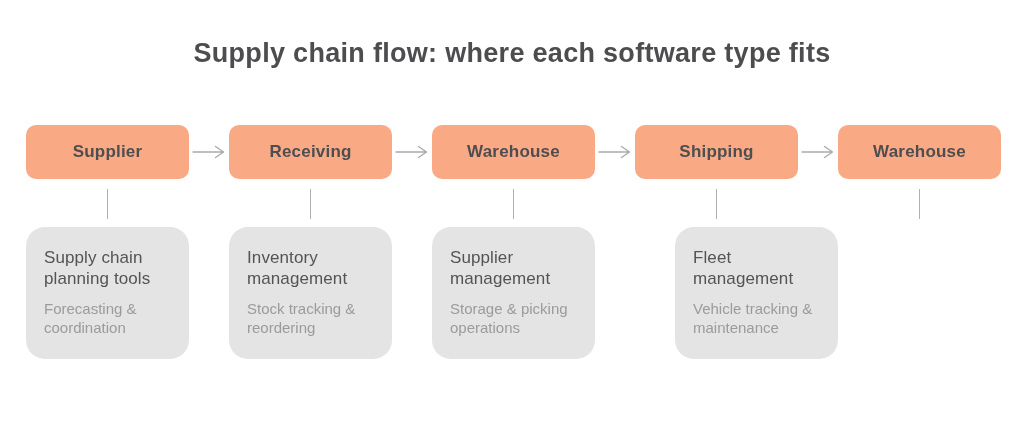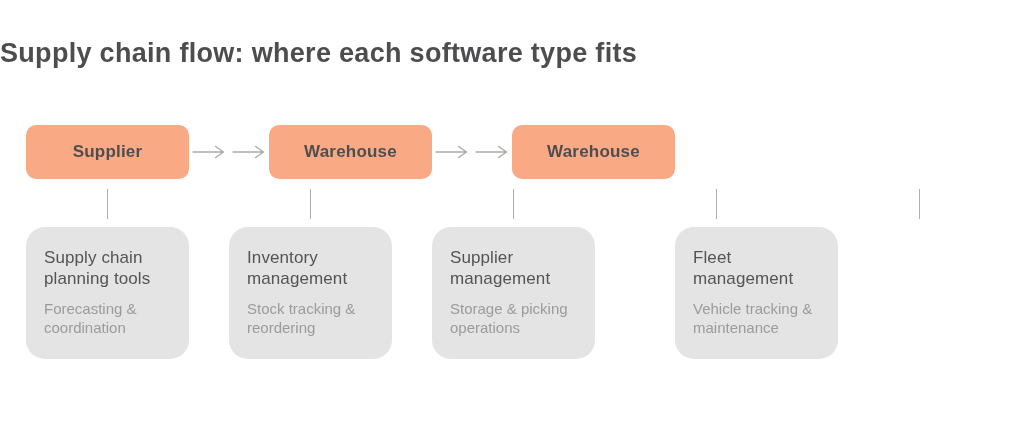--- a/index.html
+++ b/index.html
@@ -5,21 +5,21 @@
   * { margin: 0; padding: 0; box-sizing: border-box; }
   html, body { width: 1024px; height: 427px; }
   body {
     background: #ffffff;
     font-family: "Liberation Sans", sans-serif;
     overflow: hidden;
   }
   .page { width: 1024px; height: 427px; position: relative; }
   .title {
     margin-top: 38px;
-    text-align: left;
+    text-align: center;
     font-size: 27px;
     font-weight: 700;
     letter-spacing: 0.3px;
     color: #4d4d4f;
   }
   .band {
     display: flex;
     align-items: center;
     padding: 0 42px 0 26px;
   }
@@ -85,32 +85,38 @@
 
   <div class="band band-stages">
     <div class="stage-box">
       <span>Supplier</span>
     </div>
     <div class="gap arrow">
       <svg width="34" height="14" viewBox="0 0 34 14">
           <path d="M1 7 H31 M23.5 1.5 L31.5 7 L23.5 12.5" fill="none" stroke="#ababab" stroke-width="1.4" stroke-linecap="round" stroke-linejoin="round"></path>
         </svg>
     </div>
+    <div class="stage-box">
+      <span>Receiving</span>
+    </div>
     <div class="gap arrow">
       <svg width="34" height="14" viewBox="0 0 34 14">
           <path d="M1 7 H31 M23.5 1.5 L31.5 7 L23.5 12.5" fill="none" stroke="#ababab" stroke-width="1.4" stroke-linecap="round" stroke-linejoin="round"></path>
         </svg>
     </div>
     <div class="stage-box">
       <span>Warehouse</span>
     </div>
     <div class="gap arrow">
       <svg width="34" height="14" viewBox="0 0 34 14">
           <path d="M1 7 H31 M23.5 1.5 L31.5 7 L23.5 12.5" fill="none" stroke="#ababab" stroke-width="1.4" stroke-linecap="round" stroke-linejoin="round"></path>
         </svg>
+    </div>
+    <div class="stage-box">
+      <span>Shipping</span>
     </div>
     <div class="gap arrow">
       <svg width="34" height="14" viewBox="0 0 34 14">
           <path d="M1 7 H31 M23.5 1.5 L31.5 7 L23.5 12.5" fill="none" stroke="#ababab" stroke-width="1.4" stroke-linecap="round" stroke-linejoin="round"></path>
         </svg>
     </div>
     <div class="stage-box">
       <span>Warehouse</span>
     </div>
   </div>

